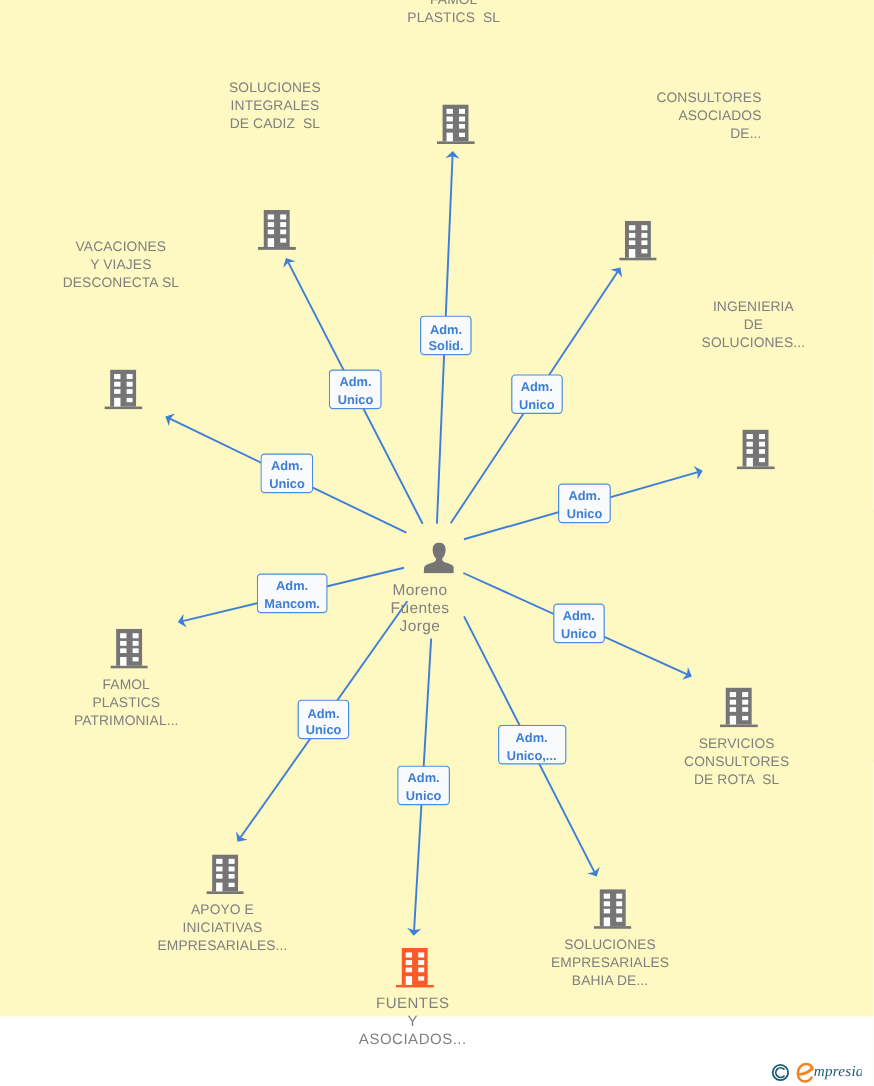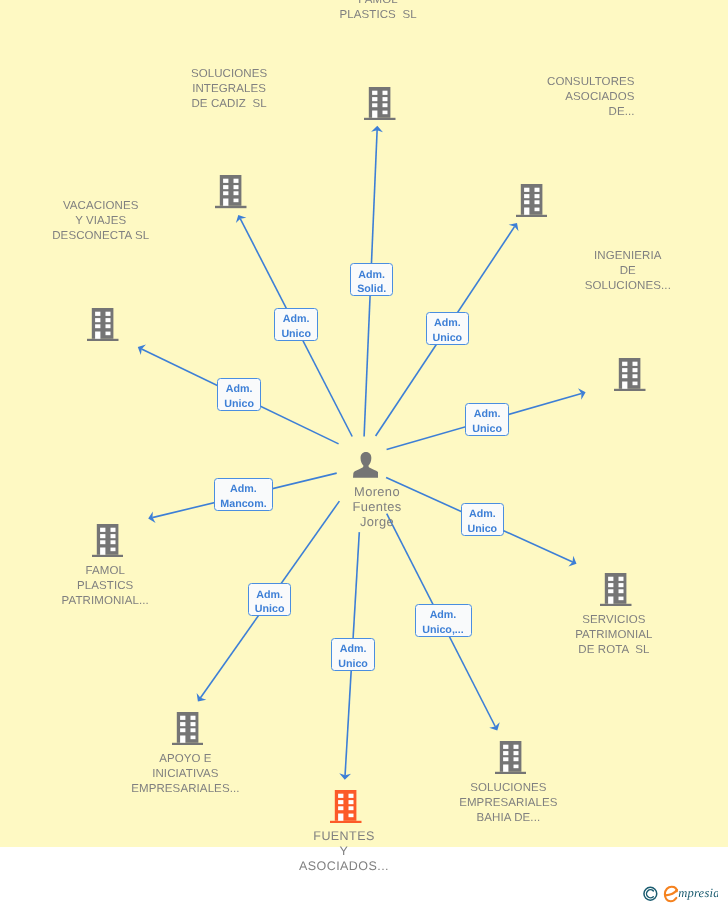--- a/index.html
+++ b/index.html
@@ -161,21 +161,21 @@
             <rect x="18.5" y="3.7" width="5.0" height="4.2"></rect>
             <rect x="8.1" y="10.1" width="5.3" height="4.1"></rect>
             <rect x="18.5" y="10.1" width="5.0" height="4.1"></rect>
             <rect x="8.1" y="16.3" width="5.3" height="3.9"></rect>
             <rect x="18.5" y="16.3" width="5.0" height="3.9"></rect>
             <rect x="8.1" y="23.5" width="5.3" height="7.3"></rect>
             <rect x="18.5" y="23.6" width="5.0" height="3.6"></rect>
           </g>
         </svg></div>
       <div class="node-label" style="width: 210px; left: 508.9px; top: 612.5px;">SERVICIOS
-PATRIMONIAL
+CONSULTORES
 DE ROTA  SL</div>
       <div class="node" style="left: 171.75px; top: 711.6px; width: 31.5px; height: 33.2px;"><svg width="31.5" height="33.2" viewBox="0 0 31.5 33.2" aria-label="apoyo-iniciativas">
           <rect x="4.8" y="0" width="21.6" height="30.8" fill="#757575"></rect>
           <rect x="0" y="30.8" width="31.5" height="2.4" fill="#757575"></rect>
           <g fill="#ffffff">
             <rect x="8.1" y="3.7" width="5.3" height="4.2"></rect>
             <rect x="18.5" y="3.7" width="5.0" height="4.2"></rect>
             <rect x="8.1" y="10.1" width="5.3" height="4.1"></rect>
             <rect x="18.5" y="10.1" width="5.0" height="4.1"></rect>
             <rect x="8.1" y="16.3" width="5.3" height="3.9"></rect>
@@ -217,21 +217,21 @@
             <rect x="8.1" y="23.5" width="5.3" height="7.3"></rect>
             <rect x="18.5" y="23.6" width="5.0" height="3.6"></rect>
           </g>
         </svg></div>
       <div class="node-label is-highlight" style="width: 210px; left: 239px; top: 828.5px;">FUENTES
 Y
 ASOCIADOS...</div>
       <div class="node" style="left: 352.5px; top: 451.9px; width: 25.9px; height: 25.7px;"><svg width="25.9" height="25.7" viewBox="0 0 25.9 25.7">
           <path fill="#757575" d="M12.95 0 C9.55 0 7.55 2.4 7.55 5.9 C7.55 9.3 8.95 12.3 10.3 13.3 L10.3 14.6 C10.3 15.5 8.6 16.4 5.6 17.4 C2.2 18.6 0.55 19.6 0.35 21.3 L0 25.7 L25.9 25.7 L25.55 21.3 C25.35 19.6 23.7 18.6 20.3 17.4 C17.3 16.4 15.6 15.5 15.6 14.6 L15.6 13.3 C16.95 12.3 18.35 9.3 18.35 5.9 C18.35 2.4 16.35 0 12.95 0 Z"></path>
         </svg></div>
-      <div class="node-label hub-label" style="width: 200px; left: 277px; top: 485px;">Moreno
+      <div class="node-label hub-label" style="width: 200px; left: 250px; top: 485px;">Moreno
 Fuentes
 Jorge</div>
     </div>
   <div id="labels">
       <div class="edge-label" style="width: 43.6px; height: 33px; left: 349.9px; top: 263.25px;">Adm.
 Solid.</div>
       <div class="edge-label" style="width: 43.6px; height: 33px; left: 274.45px; top: 307.8px;">Adm.
 Unico</div>
       <div class="edge-label" style="width: 43.6px; height: 33px; left: 425.5px; top: 311.55px;">Adm.
 Unico</div>

